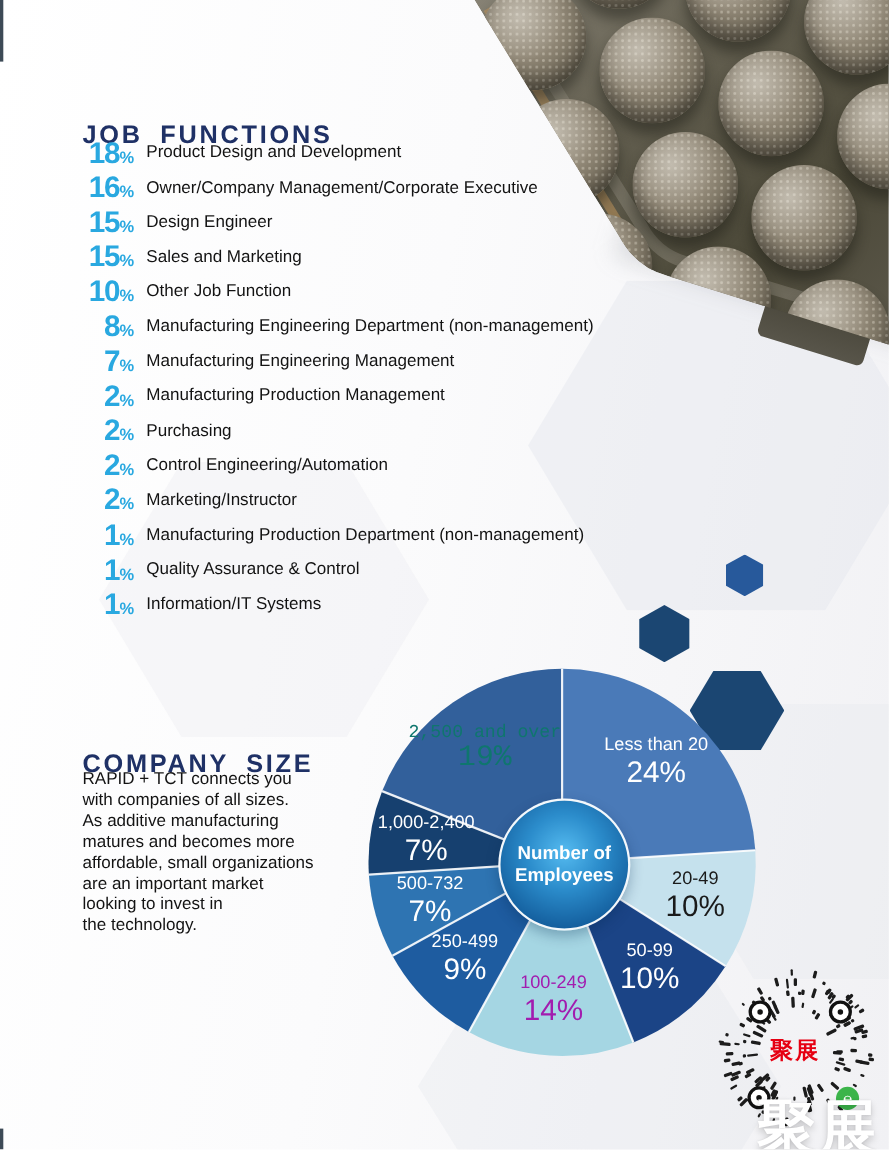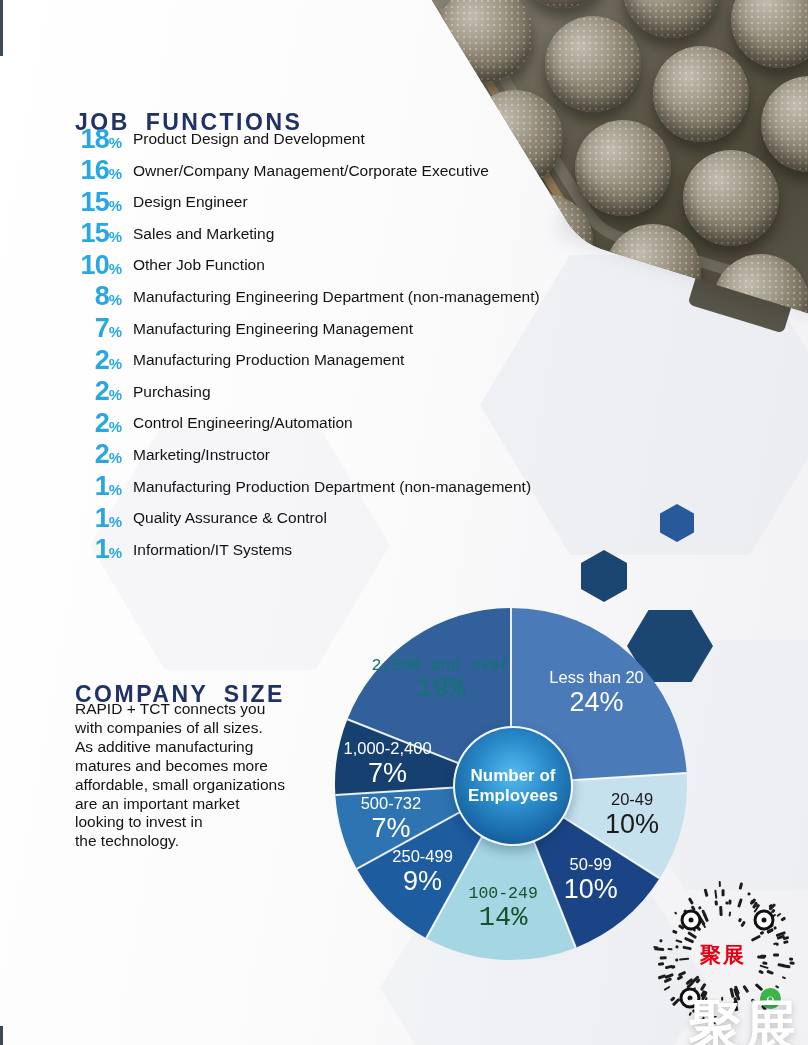--- a/index.html
+++ b/index.html
@@ -216,21 +216,21 @@
   </div>
 <div class="pie-label" style="left: 275.568px; top: 98.8789px; color: rgb(255, 255, 255);">
       <div class="pl-name">Less than 20</div>
       <div class="pl-pct">24%</div>
     </div><div class="pie-label" style="left: 311.073px; top: 221.086px; color: rgb(26, 26, 26);">
       <div class="pl-name">20-49</div>
       <div class="pl-pct">10%</div>
     </div><div class="pie-label" style="left: 269.678px; top: 286.314px; color: rgb(255, 255, 255);">
       <div class="pl-name">50-99</div>
       <div class="pl-pct">10%</div>
-    </div><div class="pie-label" style="left: 182.151px; top: 314.753px; color: #14532d; font-family: Liberation Mono, monospace;">
+    </div><div class="pie-label" style="left: 182.151px; top: 314.753px; color: #a21caf;">
       <div class="pl-name">100-249</div>
       <div class="pl-pct">14%</div>
     </div><div class="pie-label" style="left: 101.612px; top: 278.388px; color: rgb(255, 255, 255);">
       <div class="pl-name">250-499</div>
       <div class="pl-pct">9%</div>
     </div><div class="pie-label" style="left: 69.9633px; top: 224.874px; color: rgb(255, 255, 255);">
       <div class="pl-name">500-732</div>
       <div class="pl-pct">7%</div>
     </div><div class="pie-label" style="left: 66.539px; top: 170.446px; color: rgb(255, 255, 255);">
       <div class="pl-name">1,000-2,400</div>

